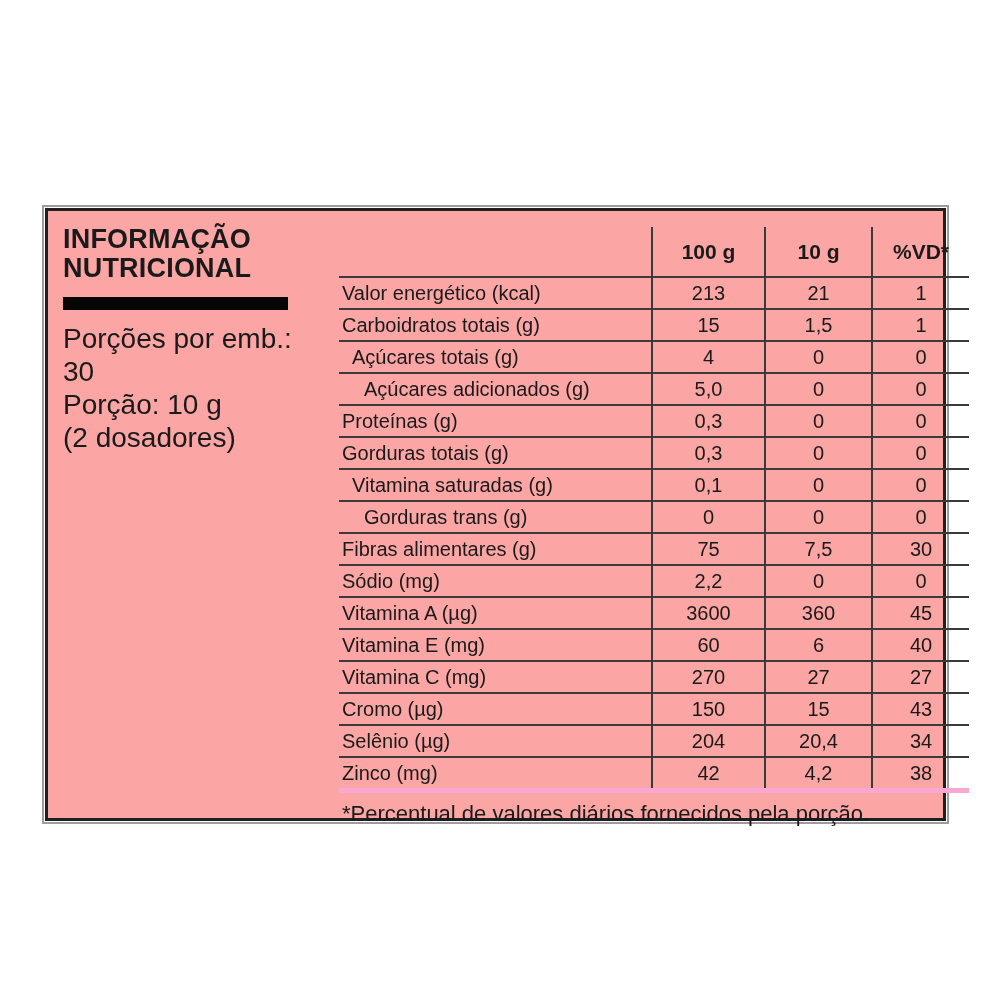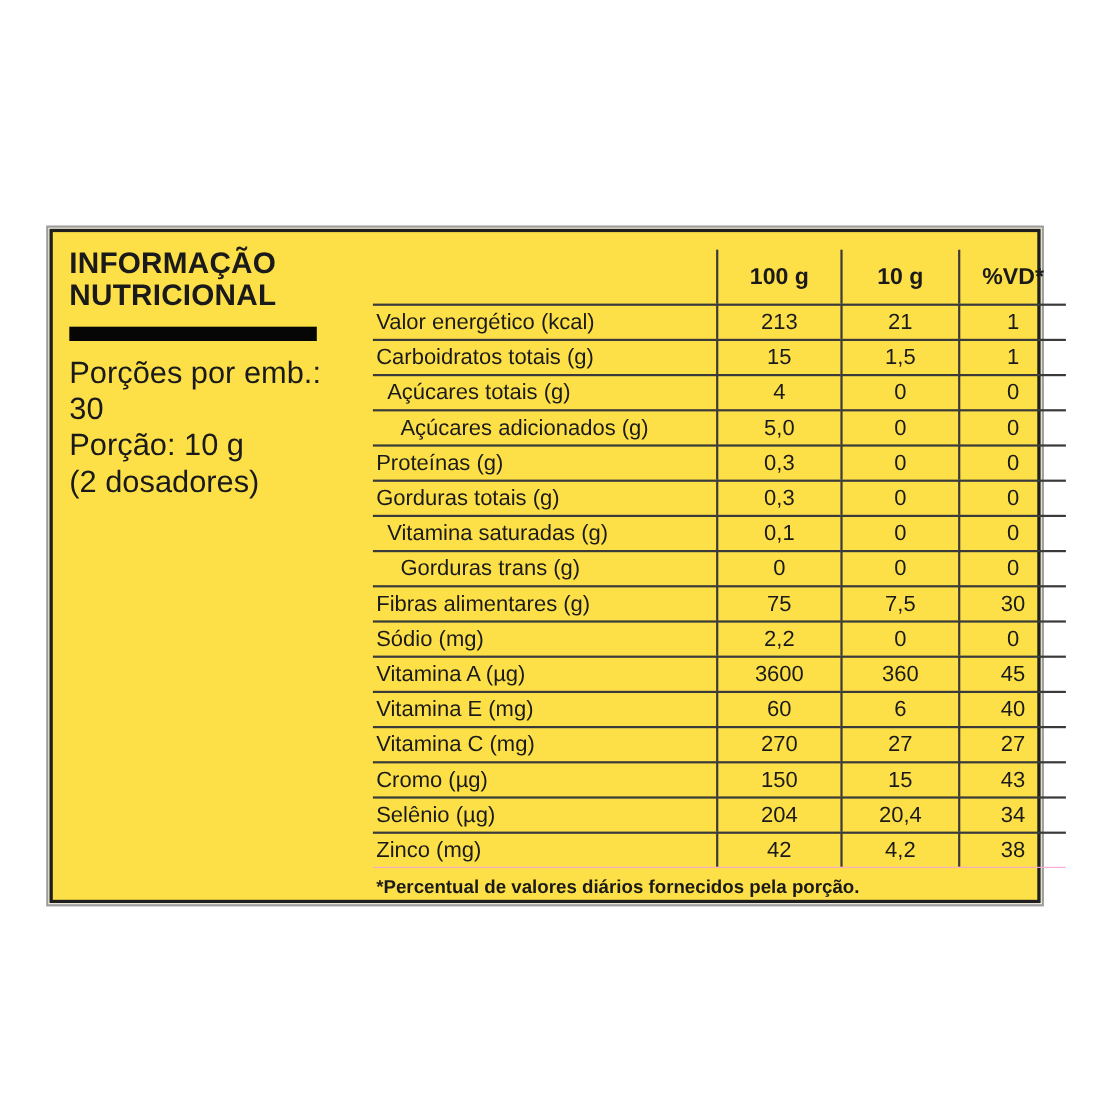--- a/index.html
+++ b/index.html
@@ -2,21 +2,21 @@
 <html><head>
 <meta charset="utf-8">
 <style>
   * { box-sizing: border-box; margin: 0; padding: 0; }
   html, body { width: 1000px; height: 1000px; background: #ffffff;
     font-family: "Liberation Sans", sans-serif; color: #1a1a1a; }
 
   .panel {
     position: absolute; left: 45px; top: 208px;
     width: 901px; height: 613px;
-    background: #fde047;
+    background: #fca5a5;
     border: 3px solid #1f1f1f;
     outline: 2px solid #9c9c9c;
     outline-offset: 1px;
   }
 
   
   .left-col { position: absolute; left: 15px; top: 14px; width: 248px; }
   .title { font-size: 27px; font-weight: bold; line-height: 29px; letter-spacing: 0.2px; }
   .title-rule { width: 225px; height: 13px; background: #060606; margin-top: 14px; }
   .serving { margin-top: 12px; font-size: 28px; line-height: 33px; }
@@ -38,24 +38,23 @@
     border-top: 2px solid #3a3a3a;
     font-size: 20px;
   }
   .vline { border-left: 2px solid #3a3a3a; }
   .num { justify-content: center; }
   .lbl { padding-left: 3px; }
   .ind1 { padding-left: 13px; }
   .ind2 { padding-left: 25px; }
   .foot {
     grid-column: 1 / -1;
-    border-top: 1px solid #f9a8d4;
-    font-size: 17px;
+    border-top: 5px solid #f9a8d4;
+    font-size: 22px;
     padding: 8px 0 9px 3px;
-    font-weight: bold;
   }
 </style>
 </head>
 <body>
 
 <div class="panel">
 
   <div class="left-col">
     <div class="title">
       <div>INFORMAÇÃO</div>

